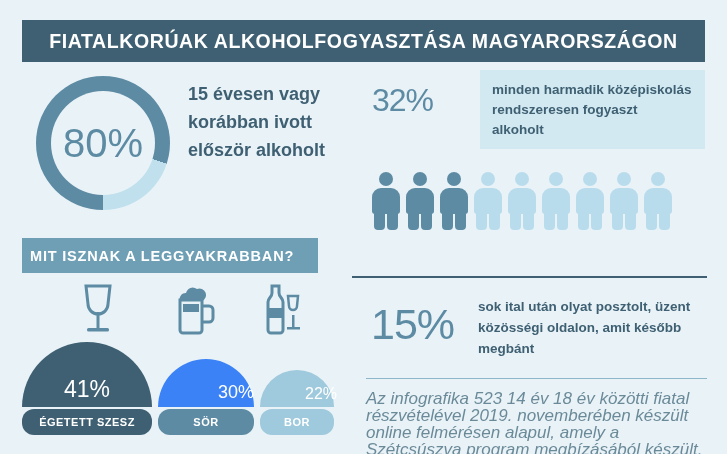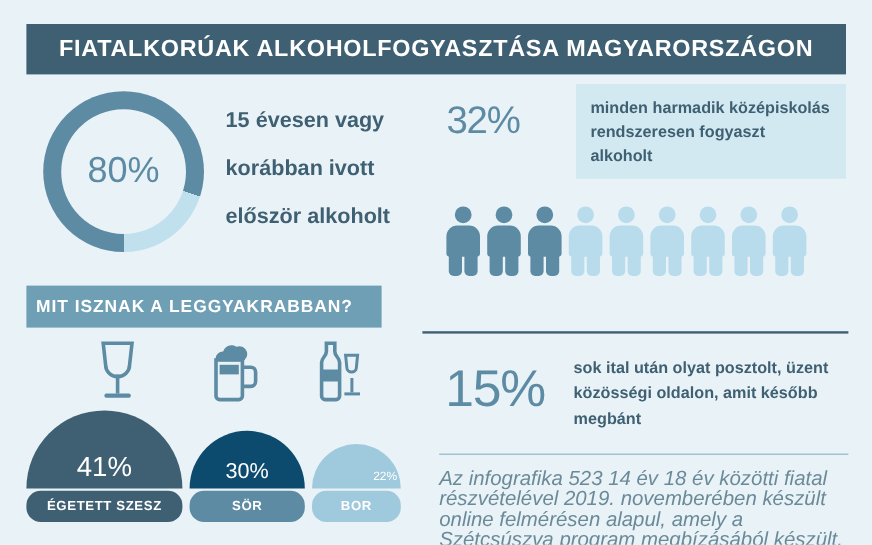--- a/index.html
+++ b/index.html
@@ -62,31 +62,31 @@
     width: 104px;
     height: 104px;
     border-radius: 50%;
     background: #e9f3f7;
     display: flex;
     align-items: center;
     justify-content: center;
   }
   .donut-label {
     color: #5d8ba4;
-    font-size: 30px;
+    font-size: 40px;
   }
 
   .lead-text {
     position: absolute;
     left: 188px;
     top: 80px;
     width: 160px;
     color: #3f6073;
     font-size: 18px;
-    line-height: 40px;
+    line-height: 28px;
     font-weight: bold;
   }
 
   
   .pct32 {
     position: absolute;
     left: 372px;
     top: 82px;
     color: #5d8ba4;
     font-size: 32px;
@@ -226,27 +226,27 @@
     box-sizing: border-box;
     border-radius: 12px;
   }
 
   .g1 { left: 0px; width: 130px; }
   .g1 .dome { width: 130px; height: 65px; background: #3f6073; }
   .g1 .dome span { font-size: 23px; }
   .g1 .label { width: 130px; background: #3f6073; }
 
   .g2 { left: 136px; width: 96px; }
-  .g2 .dome { width: 96px; height: 48px; background: #0c4a6e; }
+  .g2 .dome { width: 96px; height: 48px; background: #3b82f6; justify-content: flex-end; }
   .g2 .dome span { font-size: 18px; }
   .g2 .label { width: 96px; background: #5d8ba4; }
 
   .g3 { left: 238px; width: 74px; }
   .g3 .dome { width: 74px; height: 37px; background: #9fc9dc; }
-  .g3 .dome span { font-size: 10px; margin-left: 48px; }
+  .g3 .dome span { font-size: 16px; margin-left: 48px; }
   .g3 .label { width: 74px; background: #9fc9dc; }
 
   
   .divider {
     position: absolute;
     left: 352px;
     top: 276px;
     width: 355px;
     height: 2px;
     background: #3f6073;

